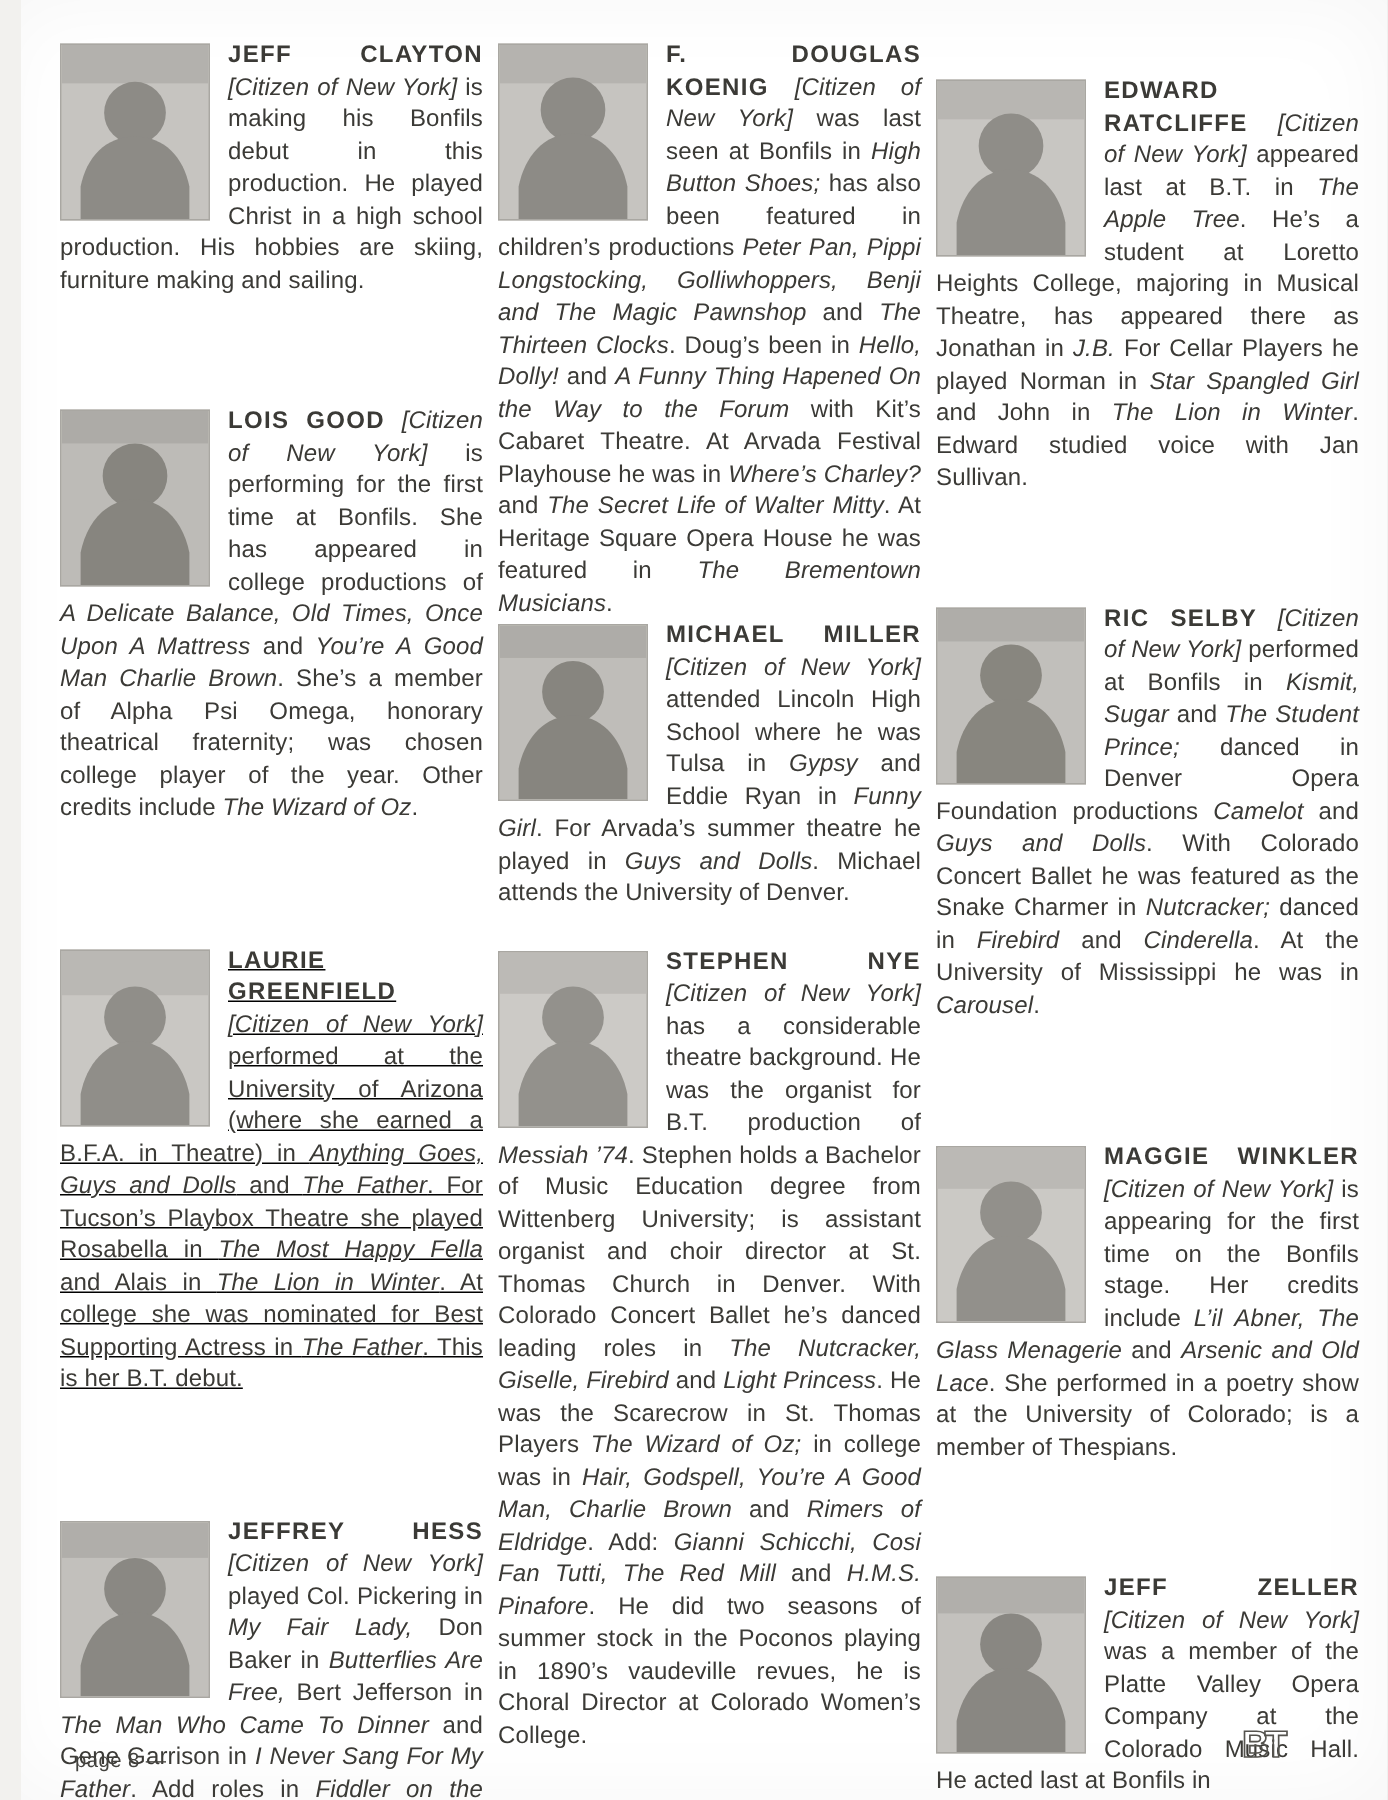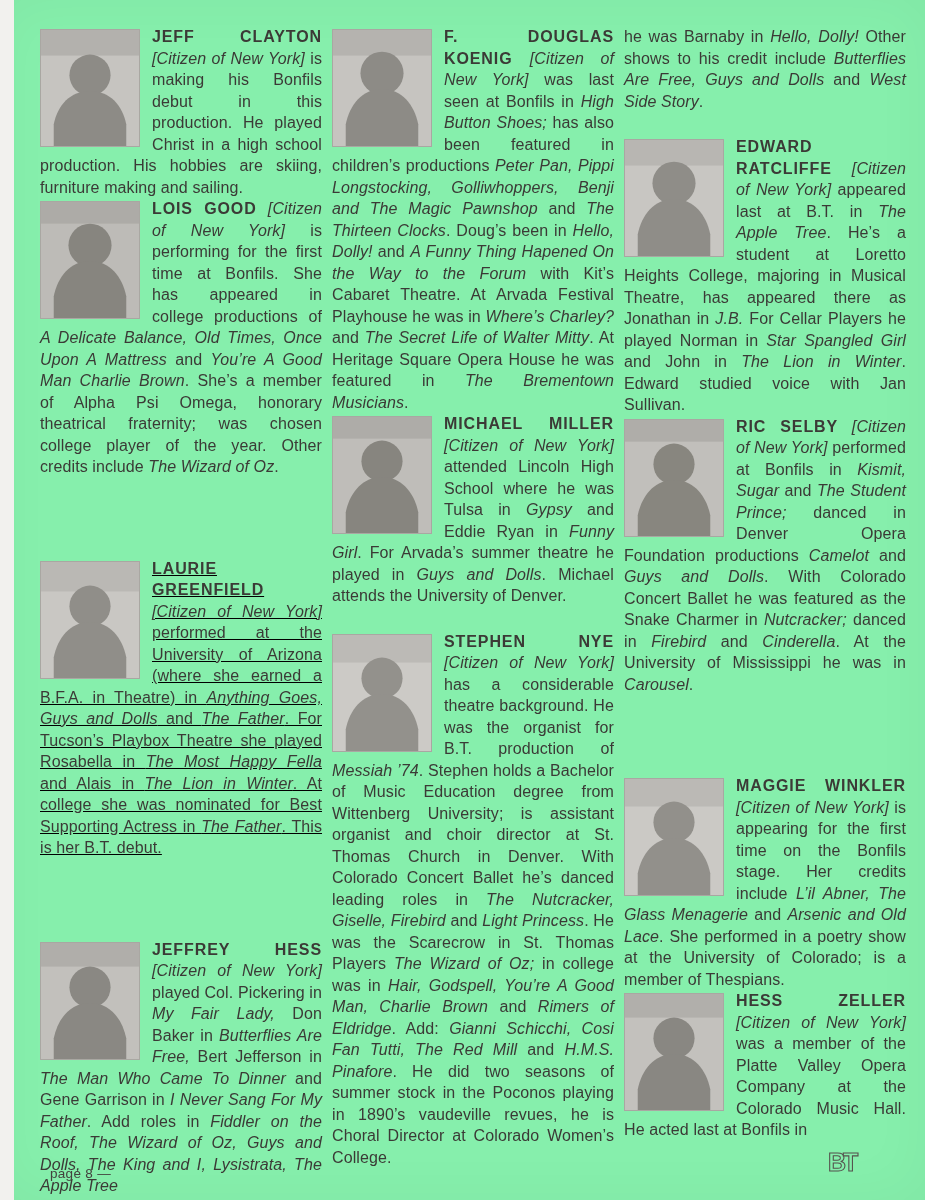--- a/index.html
+++ b/index.html
@@ -5,21 +5,21 @@
   * { margin: 0; padding: 0; box-sizing: border-box; }
   html, body { width: 925px; }
   body {
     font-family: "Liberation Sans", "DejaVu Sans", sans-serif;
     background: #dcdad6;
   }
   .page {
     position: relative;
     width: 925px;
     height: 1200px;
-    background: #86efac;
+    background: #ffffff;
     overflow: hidden;
     box-shadow: inset 0 0 60px rgba(0,0,0,0.04);
   }
   .page::before { 
     content: "";
     position: absolute; left: 0; top: 0; width: 14px; height: 100%;
     background: #f2f1ee;
   }
   .columns {
     position: absolute;
@@ -46,21 +46,21 @@
     color: #3b3a36;
     text-align: justify;
     letter-spacing: 0.1px;
   }
   .seg-b { font-weight: bold; letter-spacing: 0.9px; }
   .seg-i { font-style: italic; }
   
   .mt-s  { }
   .mt-m  { margin-top: 24px; }
   .mt-ml { margin-top: 80px; }
-  .mt-l  { }
+  .mt-l  { margin-top: 72px; }
   .mt-xl { margin-top: 80px; text-decoration: underline; }
   .page-num {
     position: absolute;
     left: 50px; top: 1156px;
     font-size: 13.5px;
     color: #43423e;
     letter-spacing: 0.3px;
     margin-top: 10px;
   }
   .bt-logo { position: absolute; left: 825px; top: 1146px; }
@@ -158,23 +158,20 @@
               <path d="M50 60 C30 60 17 76 13 96 L13 118 L87 118 L87 96 C83 76 70 60 50 60 Z" fill="#93918c"></path>
             </svg>
         </div>
         <p class="bio-text"><span class="seg-b">STEPHEN NYE </span><span class="seg-i">[Citizen of New York]</span><span> has a considerable theatre background. He was the organist for B.T. production of </span><span class="seg-i">Messiah ’74</span><span>. Stephen holds a Bachelor of Music Education degree from Wittenberg University; is assistant organist and choir director at St. Thomas Church in Denver. With Colorado Concert Ballet he’s danced leading roles in </span><span class="seg-i">The Nutcracker, Giselle, Firebird</span><span> and </span><span class="seg-i">Light Princess</span><span>. He was the Scarecrow in St. Thomas Players </span><span class="seg-i">The Wizard of Oz;</span><span> in college was in </span><span class="seg-i">Hair, Godspell, You’re A Good Man, Charlie Brown</span><span> and </span><span class="seg-i">Rimers of Eldridge</span><span>. Add: </span><span class="seg-i">Gianni Schicchi, Cosi Fan Tutti, The Red Mill</span><span> and </span><span class="seg-i">H.M.S. Pinafore</span><span>. He did two seasons of summer stock in the Poconos playing in 1890’s vaudeville revues, he is Choral Director at Colorado Women’s College.</span></p>
       </div>
 
     </div>
 
     <div class="col">
 
-      <div class="bio">
-        <p class="bio-text"><span>he was Barnaby in </span><span class="seg-i">Hello, Dolly!</span><span> Other shows to his credit include </span><span class="seg-i">Butterflies Are Free, Guys and Dolls</span><span> and </span><span class="seg-i">West Side Story</span><span>.</span></p>
-      </div>
 
       <div class="bio mt-m">
         <div class="photo">
           <svg viewBox="0 0 100 118" preserveAspectRatio="none">
               <rect width="100" height="118" fill="#c8c6c2"></rect>
               <rect width="100" height="26" fill="#b8b6b2"></rect>
               <circle cx="50" cy="44" r="22" fill="#8f8d88"></circle>
               <path d="M50 60 C30 60 17 76 13 96 L13 118 L87 118 L87 96 C83 76 70 60 50 60 Z" fill="#8f8d88"></path>
             </svg>
         </div>
@@ -207,21 +204,21 @@
 
       <div class="bio mt-l">
         <div class="photo">
           <svg viewBox="0 0 100 118" preserveAspectRatio="none">
               <rect width="100" height="118" fill="#c3c1bd"></rect>
               <rect width="100" height="24" fill="#b1afab"></rect>
               <circle cx="50" cy="45" r="21" fill="#898782"></circle>
               <path d="M50 61 C30 61 17 77 13 97 L13 118 L87 118 L87 97 C83 77 70 61 50 61 Z" fill="#898782"></path>
             </svg>
         </div>
-        <p class="bio-text"><span class="seg-b">HESS ZELLER </span><span class="seg-i">[Citizen of New York]</span><span> was a member of the Platte Valley Opera Company at the Colorado Music Hall. He acted last at Bonfils in </span></p>
+        <p class="bio-text"><span class="seg-b">JEFF ZELLER </span><span class="seg-i">[Citizen of New York]</span><span> was a member of the Platte Valley Opera Company at the Colorado Music Hall. He acted last at Bonfils in </span></p>
       </div>
 
     </div>
   </div>
 
   <div class="page-num">page 8 —</div>
 
   <div class="bt-logo">
     <svg width="42" height="32" viewBox="0 0 42 32">
       <text x="3" y="25" font-family="Liberation Sans, sans-serif" font-size="25" font-weight="bold" fill="none" stroke="#55534e" stroke-width="1.1" letter-spacing="-3">BT</text>

